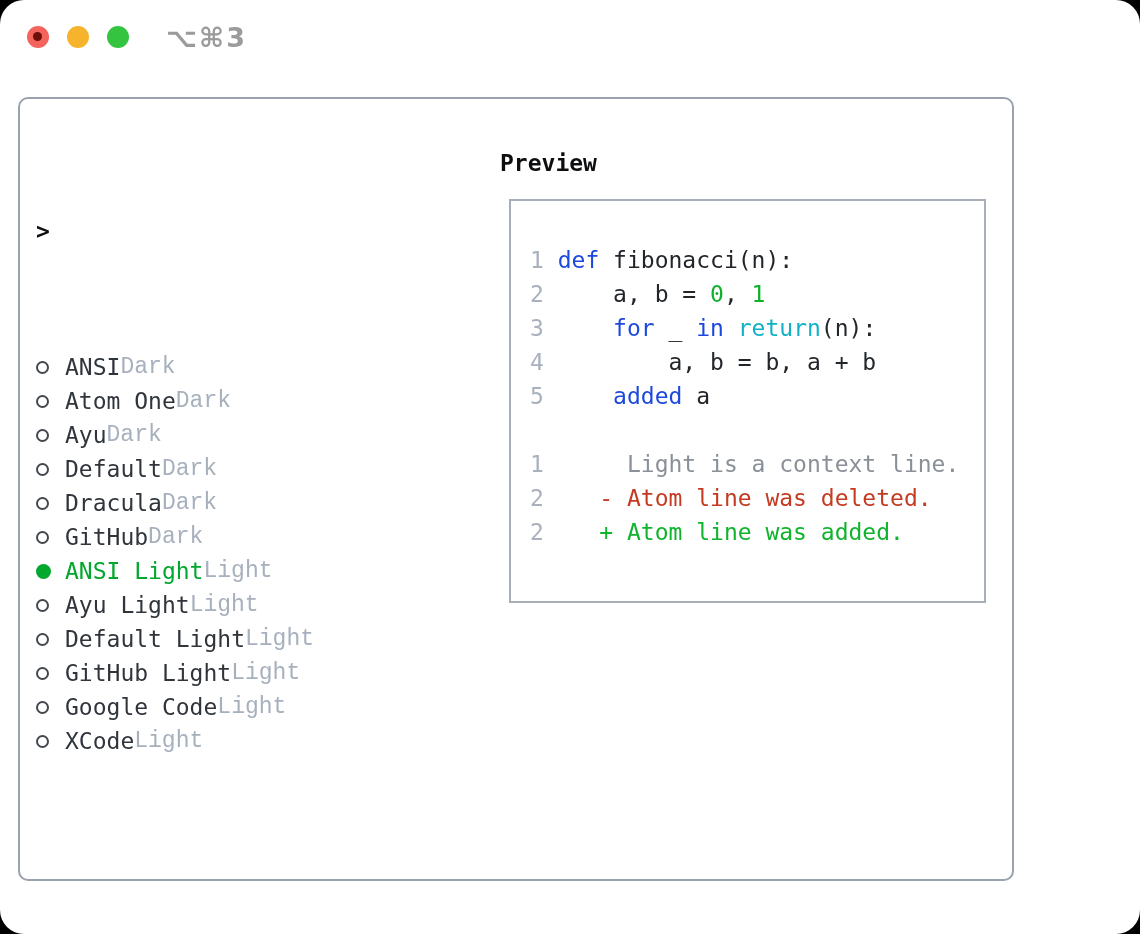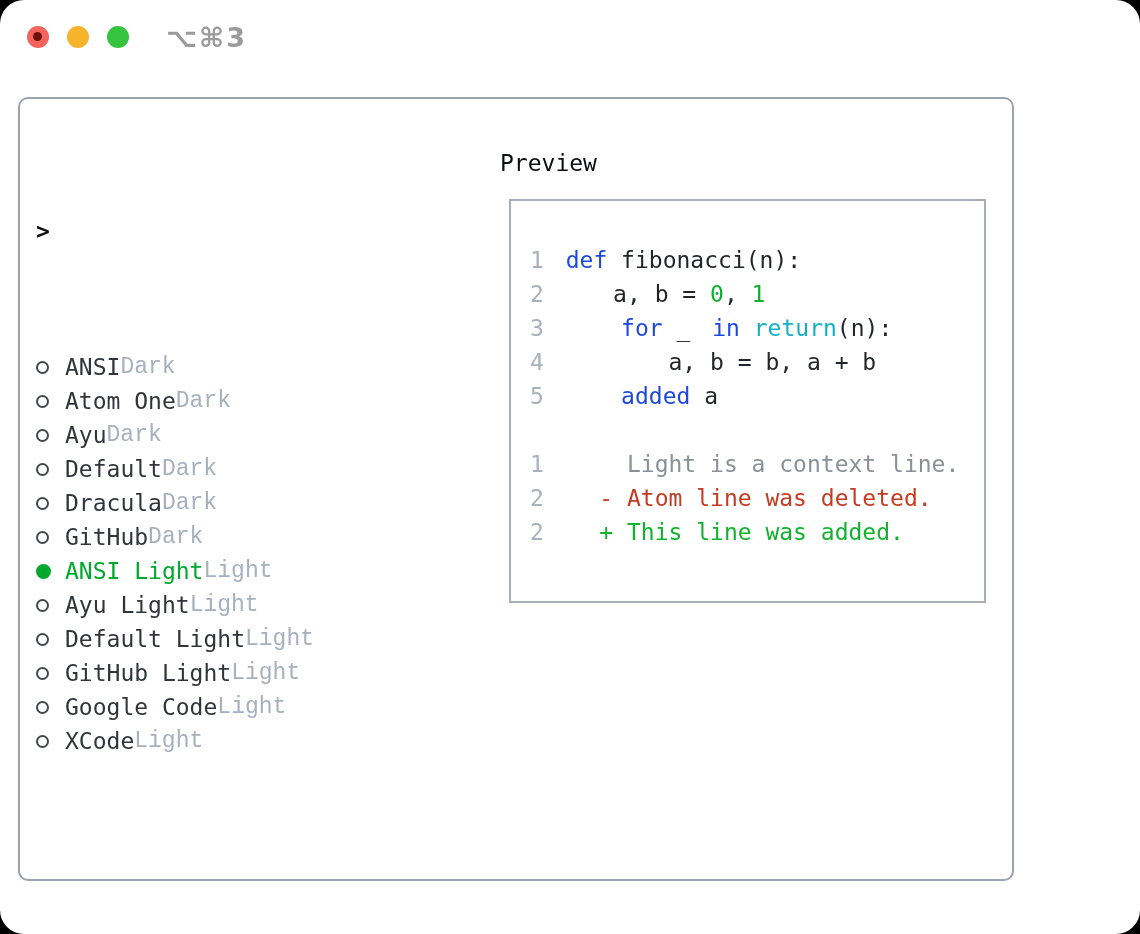--- a/index.html
+++ b/index.html
@@ -48,34 +48,34 @@
     width:13px;height:13px;border:2px solid var(--radio-outline);
     border-radius:50%;box-sizing:border-box;display:inline-block;
   }
   .radio.sel{width:15px;height:15px;border:none;background:var(--accent-green);}
   .theme-name{color:var(--item-text);}
   .theme-tag{color:var(--tag-text);font-family:Liberation Mono, monospace;}
   .theme-row.sel .theme-name{color:var(--accent-green);}
   
   .preview-title{
     position:absolute;left:500px;top:146px;height:34px;line-height:34px;
-    font-size:23px;font-weight:normal;color:var(--heading-text);
+    font-size:23px;font-weight:bold;color:var(--heading-text);
   }
   .preview-box{
     position:absolute;left:509px;top:199px;width:477px;height:404px;
     border:2px solid var(--box-border);box-sizing:border-box;background:#fff;
   }
   #preview-code{
     position:absolute;left:19px;top:42px;margin:0;
     font-family:"DejaVu Sans Mono","Liberation Mono",monospace;
     font-size:23px;line-height:34px;color:var(--code-plain);
   }
   .ln{color:var(--line-number);}
   .seg-pl{color:var(--code-plain);}
-  .seg-kw{color:var(--code-keyword);margin-left:8px;}
+  .seg-kw{color:var(--code-keyword);}
   .seg-fn{color:var(--code-function);}
   .seg-nm{color:var(--code-number);}
   .seg-ctx{color:var(--diff-context);}
   .seg-del{color:var(--diff-deleted);}
   .seg-add{color:var(--diff-added);}
 </style>
 </head>
 <body>
 
 <div class="window">
@@ -114,17 +114,17 @@
 
   <div class="preview-box">
     <pre id="preview-code"><span class="ln">1</span> <span class="seg-kw">def</span><span class="seg-pl"> fibonacci(n):</span>
 <span class="ln">2</span> <span class="seg-pl">    a, b = </span><span class="seg-nm">0</span><span class="seg-pl">, </span><span class="seg-nm">1</span>
 <span class="ln">3</span> <span class="seg-pl">    </span><span class="seg-kw">for</span><span class="seg-pl"> _ </span><span class="seg-kw">in</span><span class="seg-pl"> </span><span class="seg-fn">return</span><span class="seg-pl">(n):</span>
 <span class="ln">4</span> <span class="seg-pl">        a, b = b, a + b</span>
 <span class="ln">5</span> <span class="seg-pl">    </span><span class="seg-kw">added</span><span class="seg-pl"> a</span>
 <span class="ln"></span> 
 <span class="ln">1</span> <span class="seg-ctx">     Light is a context line.</span>
 <span class="ln">2</span> <span class="seg-del">   - Atom line was deleted.</span>
-<span class="ln">2</span> <span class="seg-add">   + This line was added.</span>
+<span class="ln">2</span> <span class="seg-add">   + Atom line was added.</span>
 </pre>
   </div>
 
 </div>
 
 </body></html>

